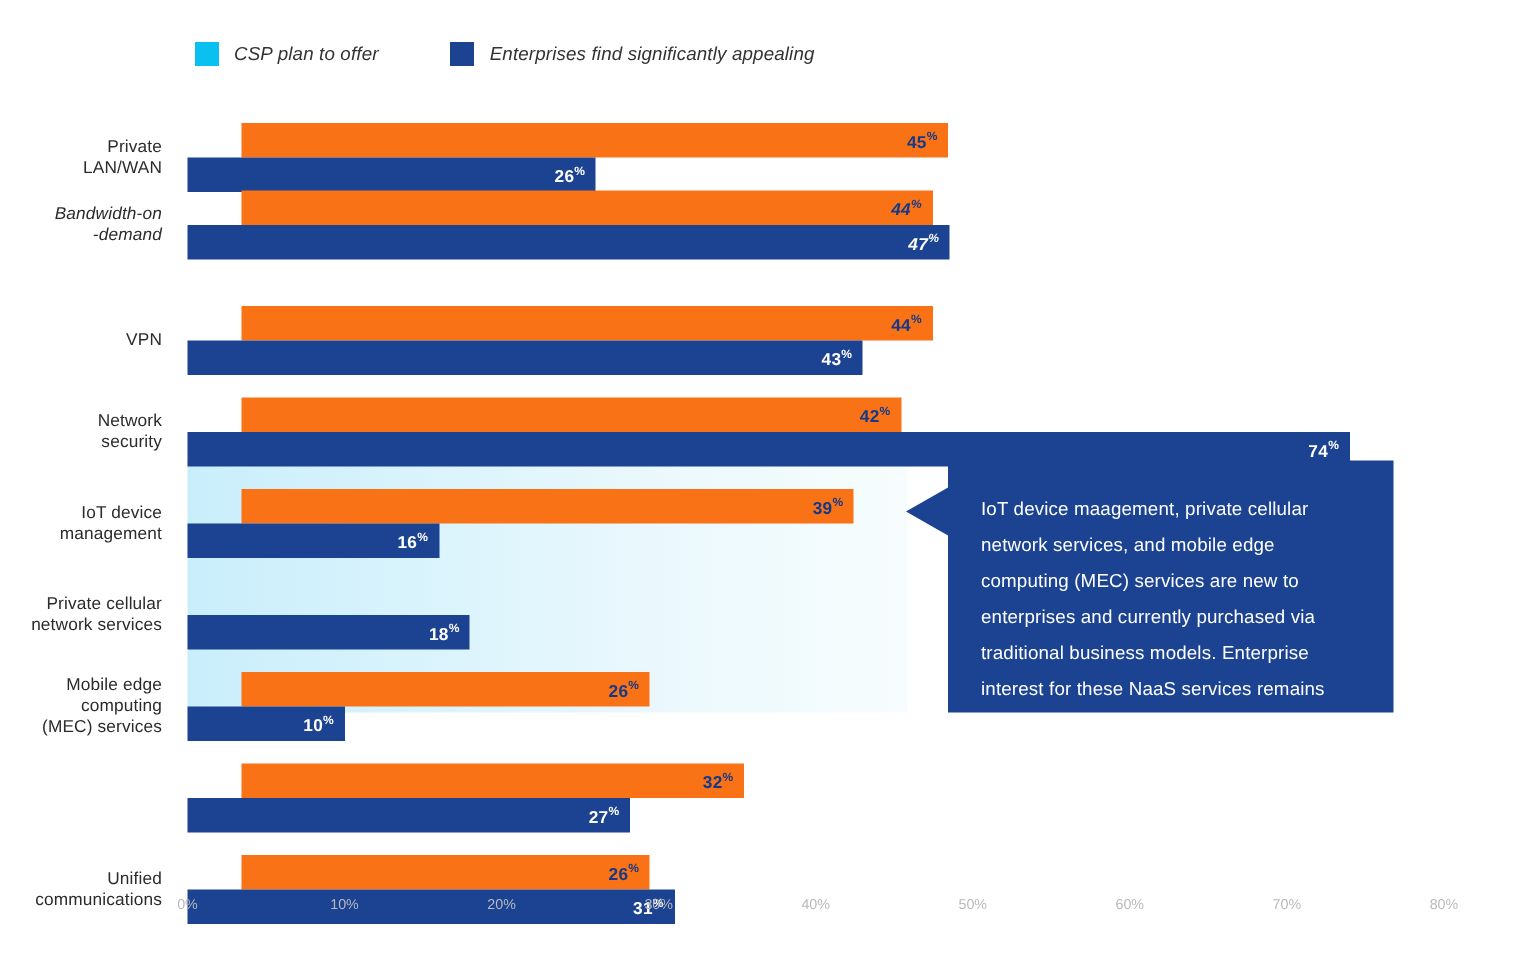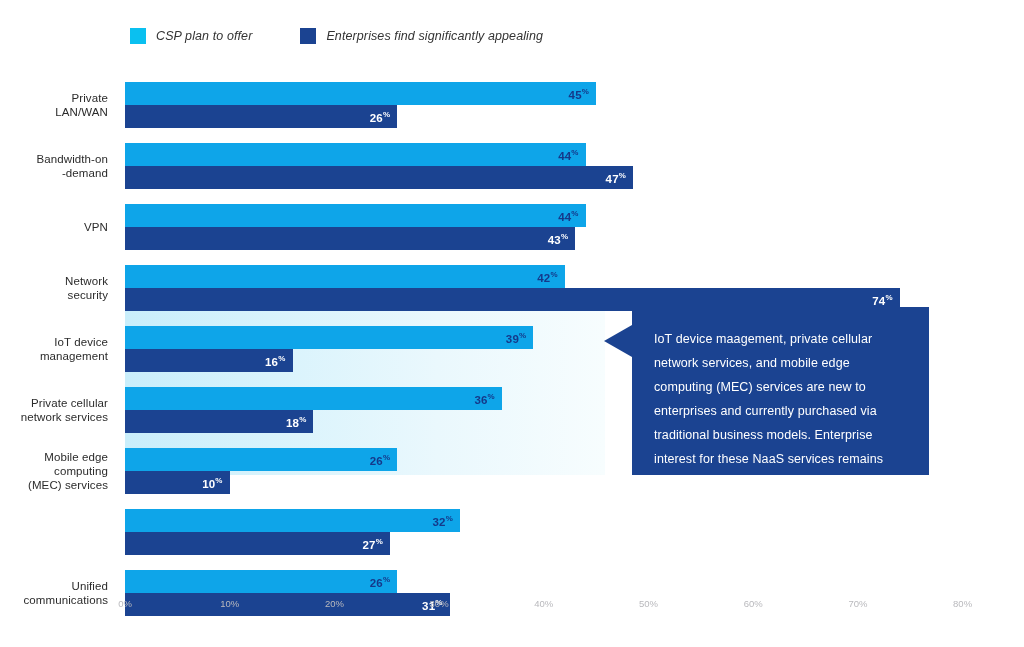--- a/index.html
+++ b/index.html
@@ -86,21 +86,21 @@
     line-height: 14px;
     color: #2b2b2b;
     letter-spacing: .1px;
   }
 
   .bar {
     position: absolute;
     left: 125px;
     height: 23px;
   }
-  .bar.light { background: #0ea5e9; }
+  .bar.light { background: #f97316; margin-left: 36px; }
   .bar.dark  { background: #1b4391; }
 
   .bar-value {
     position: absolute;
     right: 7px;
     top: 50%;
     transform: translateY(-50%);
     font-size: 11.5px;
     font-weight: bold;
     white-space: nowrap;
@@ -185,21 +185,21 @@
           <div>Private</div>
           <div>LAN/WAN</div>
         </div>
         <div class="bar light" style="top: 0px; width: 471.15px;">
           <span class="bar-value">45<span class="pct">%</span></span>
         </div>
         <div class="bar dark" style="top: 23px; width: 272.22px;">
           <span class="bar-value">26<span class="pct">%</span></span>
         </div>
       </div>
-      <div class="row" style="top: 143px; height: 46px;">
+      <div class="row" style="top: 127px; height: 46px; font-style: italic;">
         <div class="row-label" style="top: 9px;">
           <div>Bandwidth-on</div>
           <div>-demand</div>
         </div>
         <div class="bar light" style="top: 0px; width: 460.68px;">
           <span class="bar-value">44<span class="pct">%</span></span>
         </div>
         <div class="bar dark" style="top: 23px; width: 492.09px; padding-left: 16px;">
           <span class="bar-value">47<span class="pct">%</span></span>
         </div>
@@ -236,23 +236,20 @@
           <span class="bar-value">39<span class="pct">%</span></span>
         </div>
         <div class="bar dark" style="top: 23px; width: 167.52px;">
           <span class="bar-value">16<span class="pct">%</span></span>
         </div>
       </div>
       <div class="row" style="top: 387px; height: 46px;">
         <div class="row-label" style="top: 9px;">
           <div>Private cellular</div>
           <div>network services</div>
-        </div>
-        <div class="bar light" style="top: 0px; width: 376.92px;">
-          <span class="bar-value">36<span class="pct">%</span></span>
         </div>
         <div class="bar dark" style="top: 23px; width: 188.46px;">
           <span class="bar-value">18<span class="pct">%</span></span>
         </div>
       </div>
       <div class="row" style="top: 448px; height: 46px;">
         <div class="row-label" style="top: 2px;">
           <div>Mobile edge</div>
           <div>computing</div>
           <div>(MEC) services</div>
@@ -261,21 +258,21 @@
           <span class="bar-value">26<span class="pct">%</span></span>
         </div>
         <div class="bar dark" style="top: 23px; width: 104.7px;">
           <span class="bar-value">10<span class="pct">%</span></span>
         </div>
       </div>
       <div class="row" style="top: 509px; height: 46px;">
         <div class="bar light" style="top: 0px; width: 335.04px;">
           <span class="bar-value">32<span class="pct">%</span></span>
         </div>
-        <div class="bar dark" style="top: 23px; width: 265px;">
+        <div class="bar dark" style="top: 23px; width: 295px;">
           <span class="bar-value">27<span class="pct">%</span></span>
         </div>
       </div>
       <div class="row" style="top: 570px; height: 46px;">
         <div class="row-label" style="top: 9px;">
           <div>Unified</div>
           <div>communications</div>
         </div>
         <div class="bar light" style="top: 0px; width: 272.22px;">
           <span class="bar-value">26<span class="pct">%</span></span>

